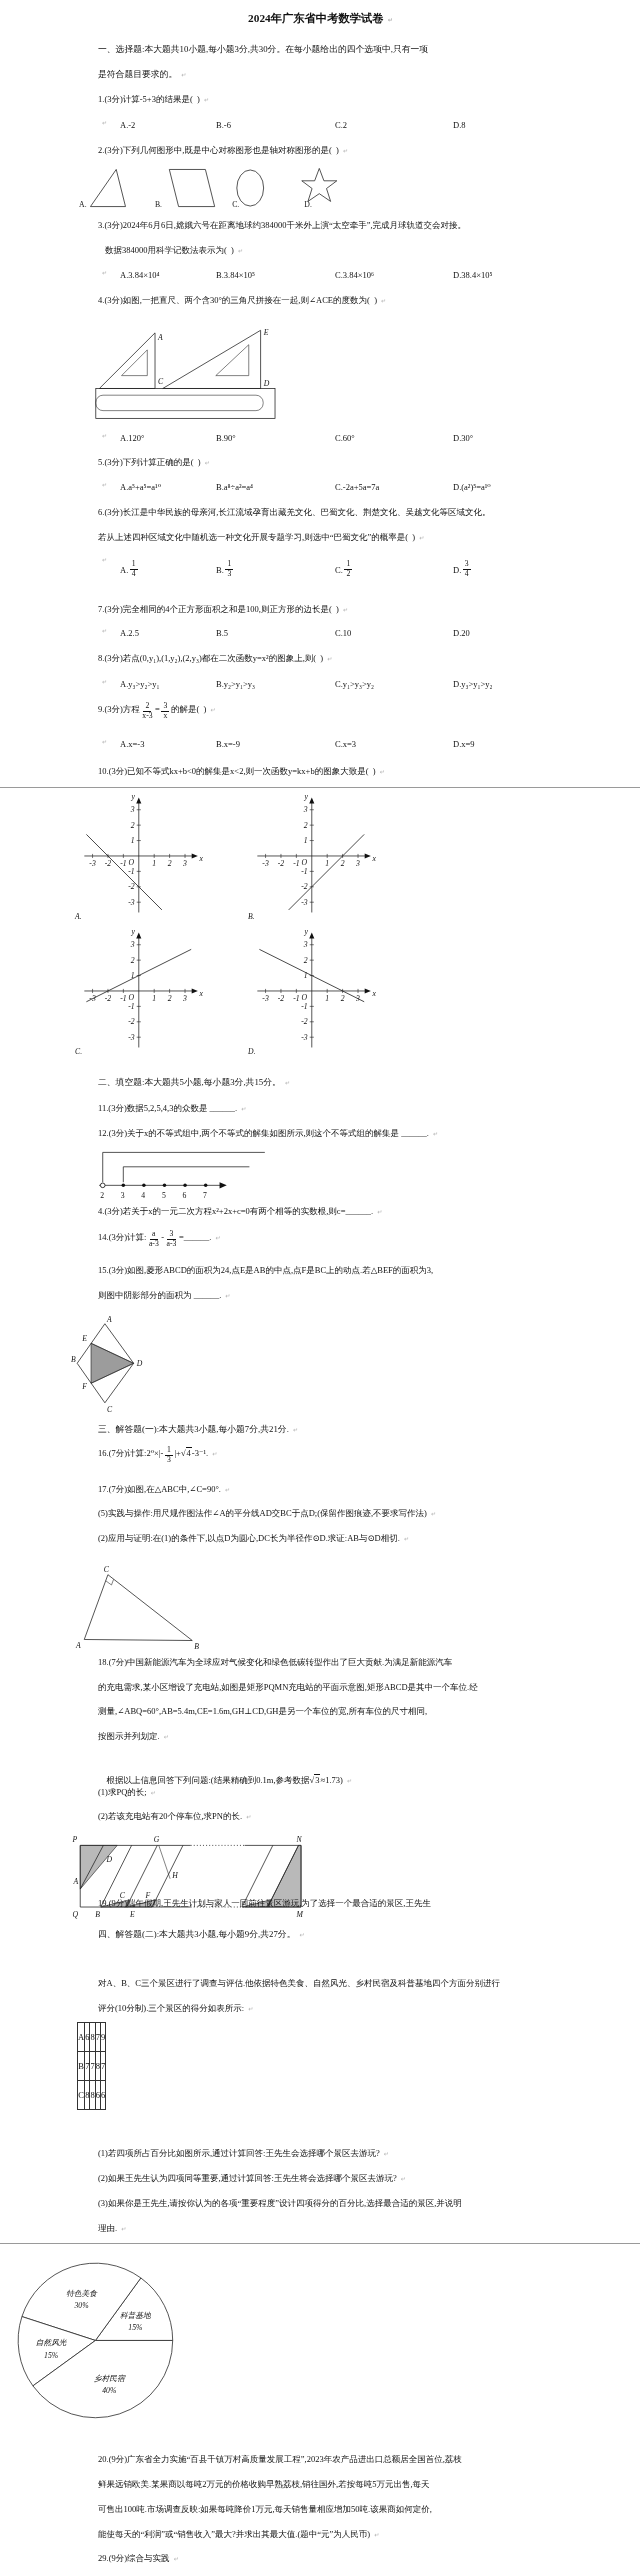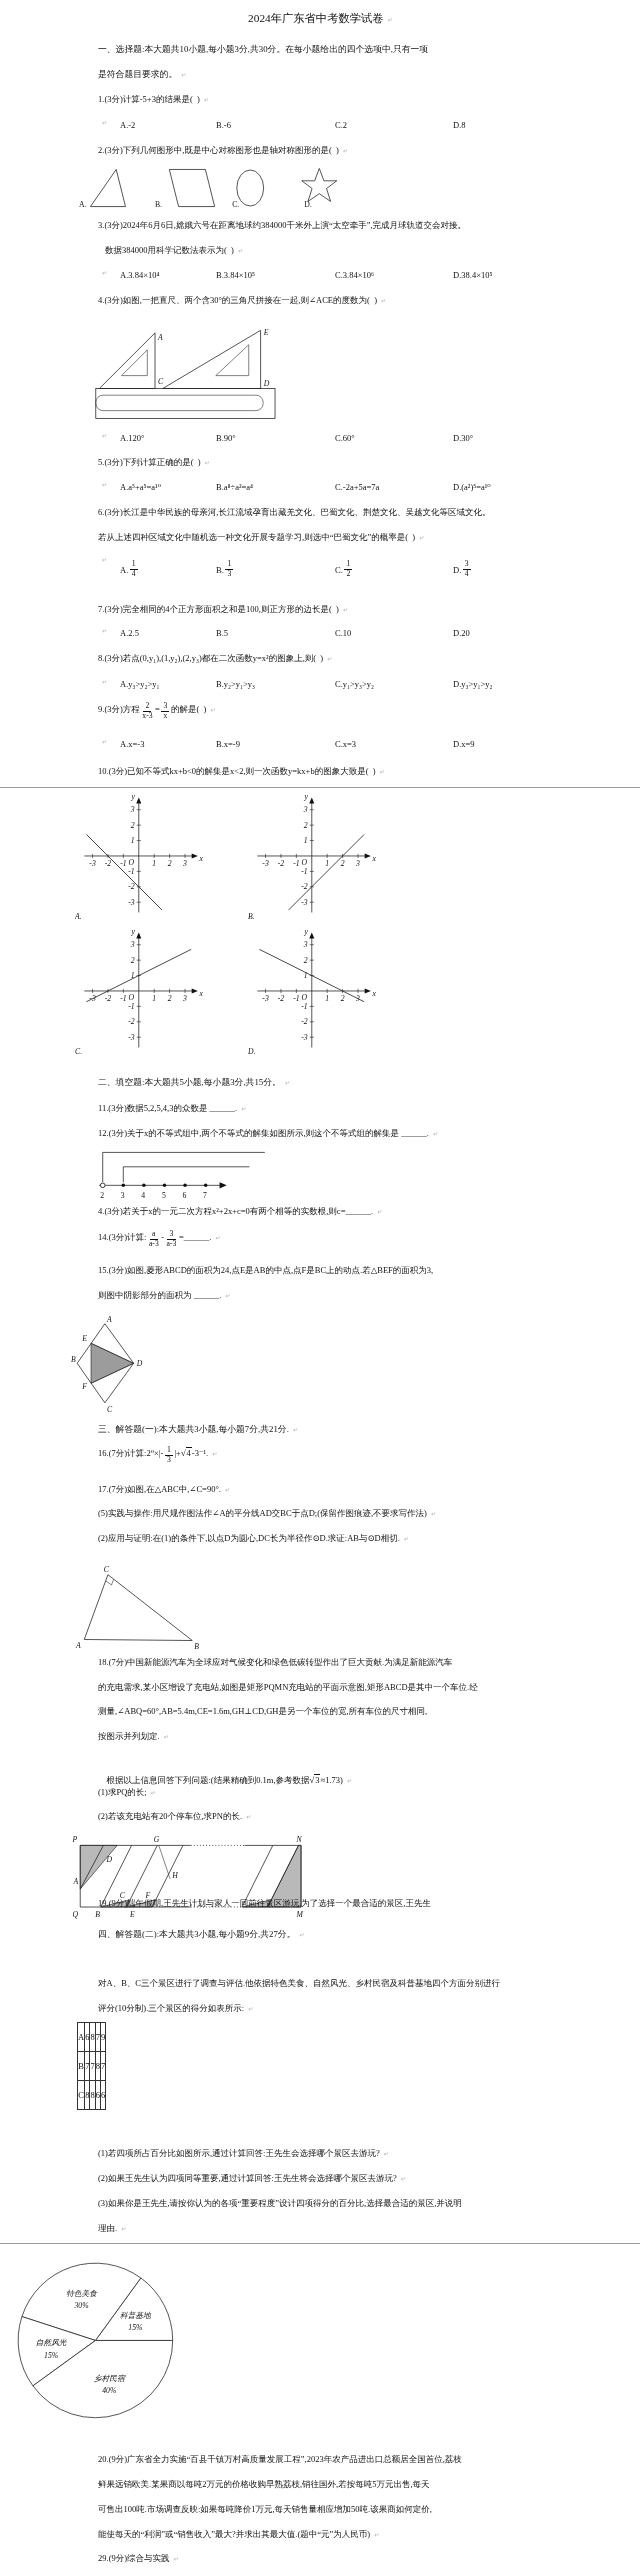--- a/index.html
+++ b/index.html
@@ -1,20 +1,20 @@
 <!DOCTYPE html>
 <html style="font-size:8.2px"><head>
 <meta charset="utf-8">
 <style>
   html,body{margin:0;padding:0;background:#e8e8e8}
   #page{position:relative;width:641px;height:4005px;background:#ffffff;
         font-family:"Liberation Serif","DejaVu Serif",serif;color:#111;overflow:hidden}
   .ln{position:absolute;left:98px;white-space:pre;font-size:8.5px;height:14px;line-height:14px}
   .b{font-weight:normal;font-size:8.8px}
-  .ttl{left:0;width:641px;text-align:center;font-size:11.3px;font-weight:normal;height:15.5px;line-height:15.5px}
+  .ttl{left:0;width:641px;text-align:center;font-size:11.3px;font-weight:bold;height:15.5px;line-height:15.5px}
   .pm::after{content:"↵";color:#b3b3b3;font-size:6.2px;margin-left:4.1px;font-family:"DejaVu Sans",sans-serif}
   .opts{position:absolute;left:98px;width:464px;height:14px}
   .opts>span{position:absolute;top:0;white-space:pre;font-size:8.5px;line-height:14px}
   .o1{left:22px}.o2{left:118px}.o3{left:237px}.o4{left:355px}
   .tall{display:flex;align-items:flex-start;height:29px;white-space:pre}
   .optsF{height:29px}
   .optsF>span{display:inline-flex;align-items:center;height:29px;line-height:normal}
   .frac{display:inline-flex;flex-direction:column;align-items:center;font-size:7.7px;line-height:1.15;margin:0 1.5px;vertical-align:middle}
   .frac .fn{border-bottom:0.7px solid #111;padding:0 2.1px}
   .frac .fd{padding:0 1px}

